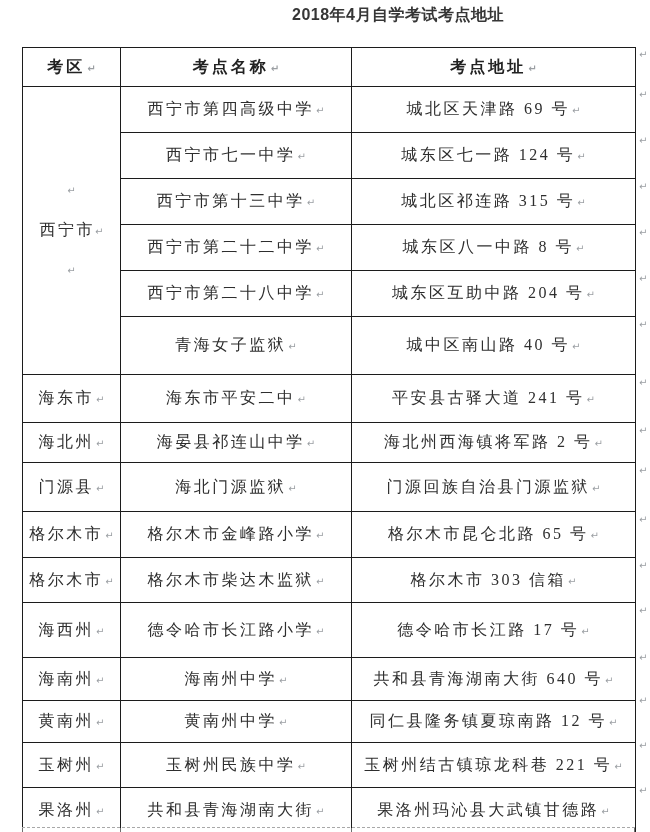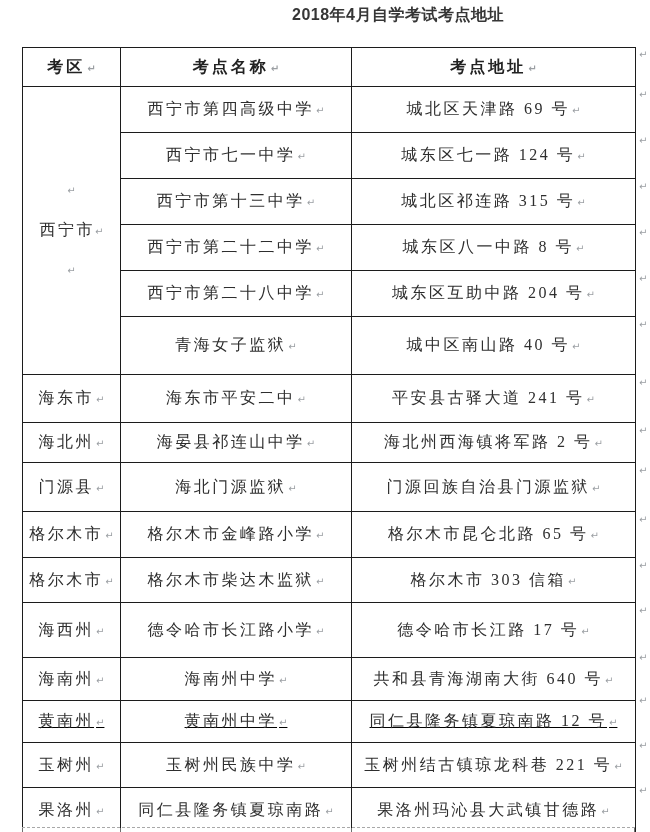--- a/index.html
+++ b/index.html
@@ -128,33 +128,33 @@
       <tr style="height: 55px;">
         <td rowspan="1"><span>海西州</span><span class="pilcrow">↵</span></td>
         <td><span>德令哈市长江路小学</span><span class="pilcrow">↵</span></td>
         <td><span>德令哈市长江路 17 号</span><span class="pilcrow">↵</span></td>
       </tr>
       <tr style="height: 43px;">
         <td rowspan="1"><span>海南州</span><span class="pilcrow">↵</span></td>
         <td><span>海南州中学</span><span class="pilcrow">↵</span></td>
         <td><span>共和县青海湖南大街 640 号</span><span class="pilcrow">↵</span></td>
       </tr>
-      <tr style="height: 42px; text-decoration: underline;">
+      <tr style="height: 42px;">
         <td rowspan="1"><span>黄南州</span><span class="pilcrow">↵</span></td>
         <td><span>黄南州中学</span><span class="pilcrow">↵</span></td>
         <td><span>同仁县隆务镇夏琼南路 12 号</span><span class="pilcrow">↵</span></td>
       </tr>
       <tr style="height: 45px;">
         <td rowspan="1"><span>玉树州</span><span class="pilcrow">↵</span></td>
         <td><span>玉树州民族中学</span><span class="pilcrow">↵</span></td>
         <td><span>玉树州结古镇琼龙科巷 221 号</span><span class="pilcrow">↵</span></td>
       </tr>
       <tr style="height: 45px;">
         <td rowspan="1"><span>果洛州</span><span class="pilcrow">↵</span></td>
-        <td><span>同仁县隆务镇夏琼南路</span><span class="pilcrow">↵</span></td>
+        <td><span>共和县青海湖南大街</span><span class="pilcrow">↵</span></td>
         <td><span>果洛州玛沁县大武镇甘德路</span><span class="pilcrow">↵</span></td>
       </tr>
     </tbody>
 </table>
 
 <div class="page-break-line"></div>
 
 <div class="row-end-mark" style="left: 639px; top: 50px;">↵</div>
 <div class="row-end-mark" style="left: 639px; top: 90px;">↵</div>
 <div class="row-end-mark" style="left: 639px; top: 136px;">↵</div>

